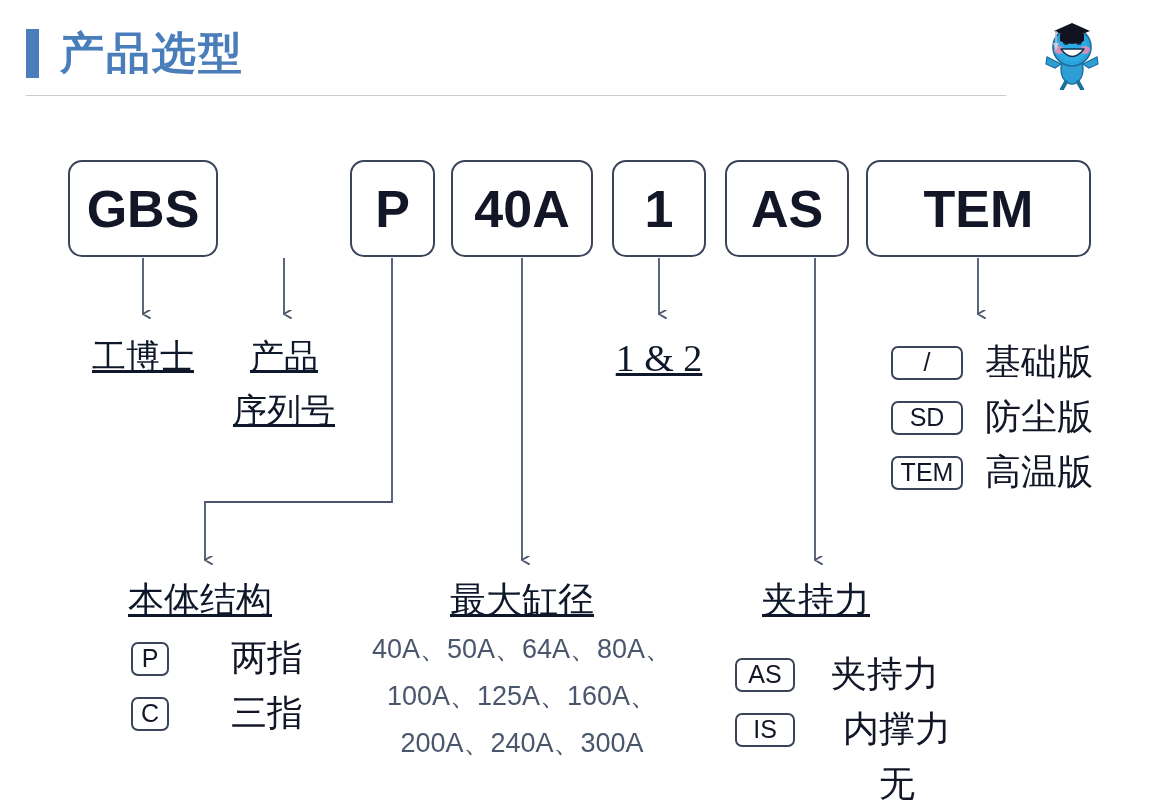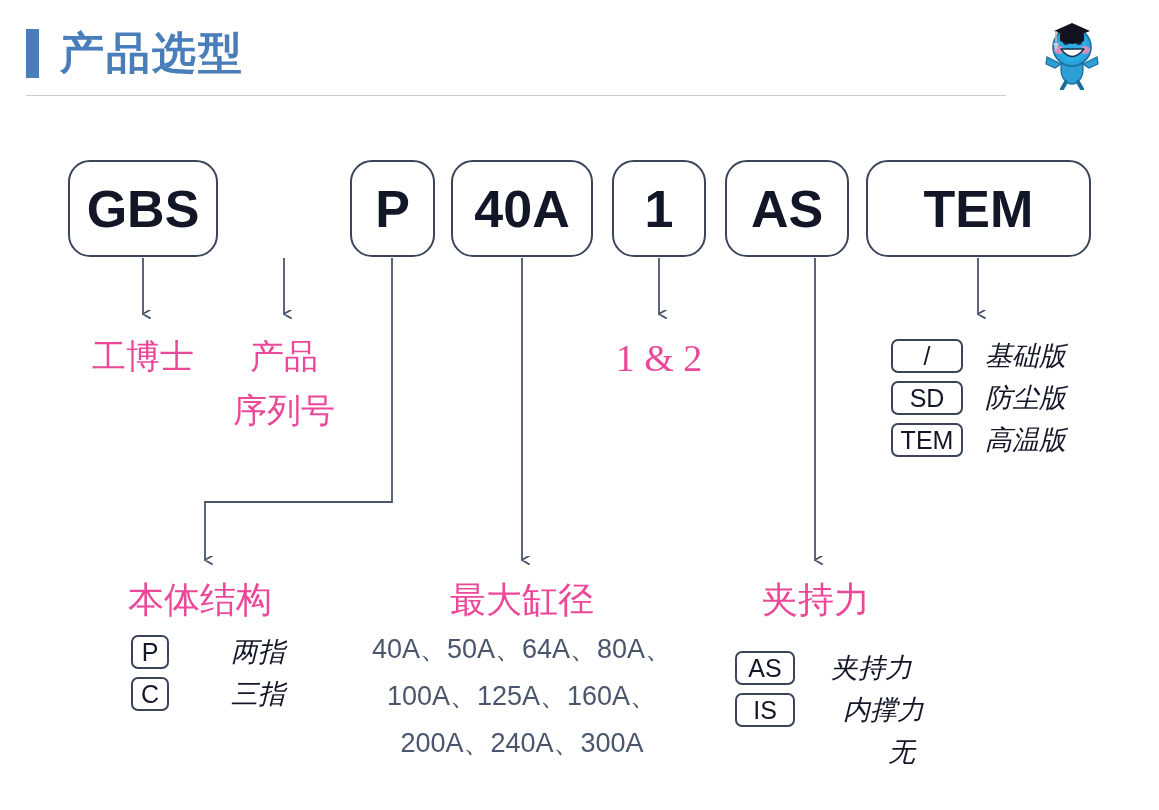--- a/index.html
+++ b/index.html
@@ -55,21 +55,21 @@
     top: 14px;
     width: 84px;
     height: 76px;
   }
 
   
   .code-box {
     position: absolute;
     box-sizing: border-box;
     border: 2px solid #3b4559;
-    border-radius: 22px;
+    border-radius: 14px;
     background: #ffffff;
     display: flex;
     align-items: center;
     justify-content: center;
     color: #121627;
     font-weight: bold;
     font-size: 52px;
     letter-spacing: 0px;
   }
 
@@ -79,24 +79,25 @@
     left: 0;
     top: 0;
     width: 1159px;
     height: 810px;
     pointer-events: none;
   }
 
   
   .desc-head {
     position: absolute;
-    color: #ec4899;
+    color: #0f172a;
     font-size: 34px;
     line-height: 44px;
     white-space: nowrap;
+    text-decoration: underline;
   }
   .desc-head.serif {
     font-family: "Liberation Serif", serif;
     font-size: 38px;
   }
   .desc-head.big {
     font-size: 36px;
   }
 
   
@@ -119,23 +120,22 @@
     align-items: center;
     justify-content: center;
     height: 34px;
     flex: none;
   }
   .opt-chip.w-narrow { width: 38px; }
   .opt-chip.w-mid    { width: 60px; }
   .opt-chip.w-wide   { width: 72px; }
   .opt-label {
     color: #121627;
-    font-size: 27px;
-    white-space: nowrap;
-    font-style: italic;
+    font-size: 36px;
+    white-space: nowrap;
   }
 
   
   .bore-list {
     position: absolute;
     color: #4a566b;
     font-size: 27px;
     line-height: 47px;
     text-align: center;
     white-space: nowrap;

